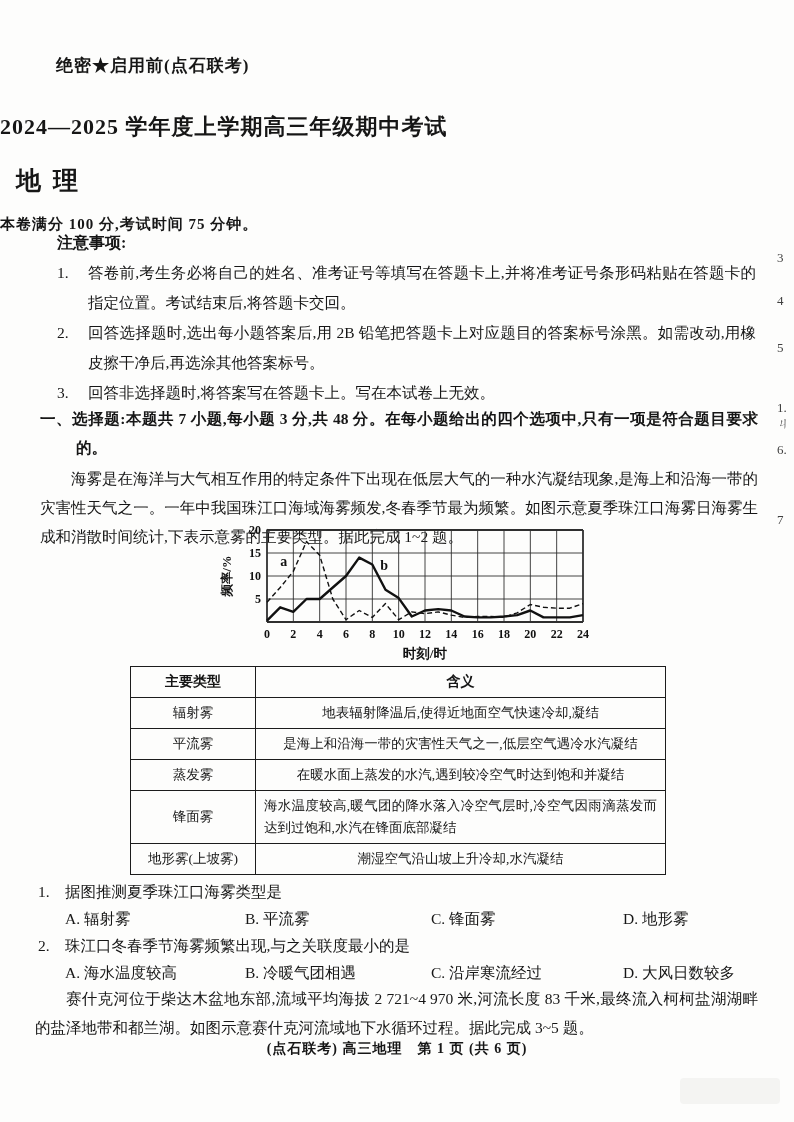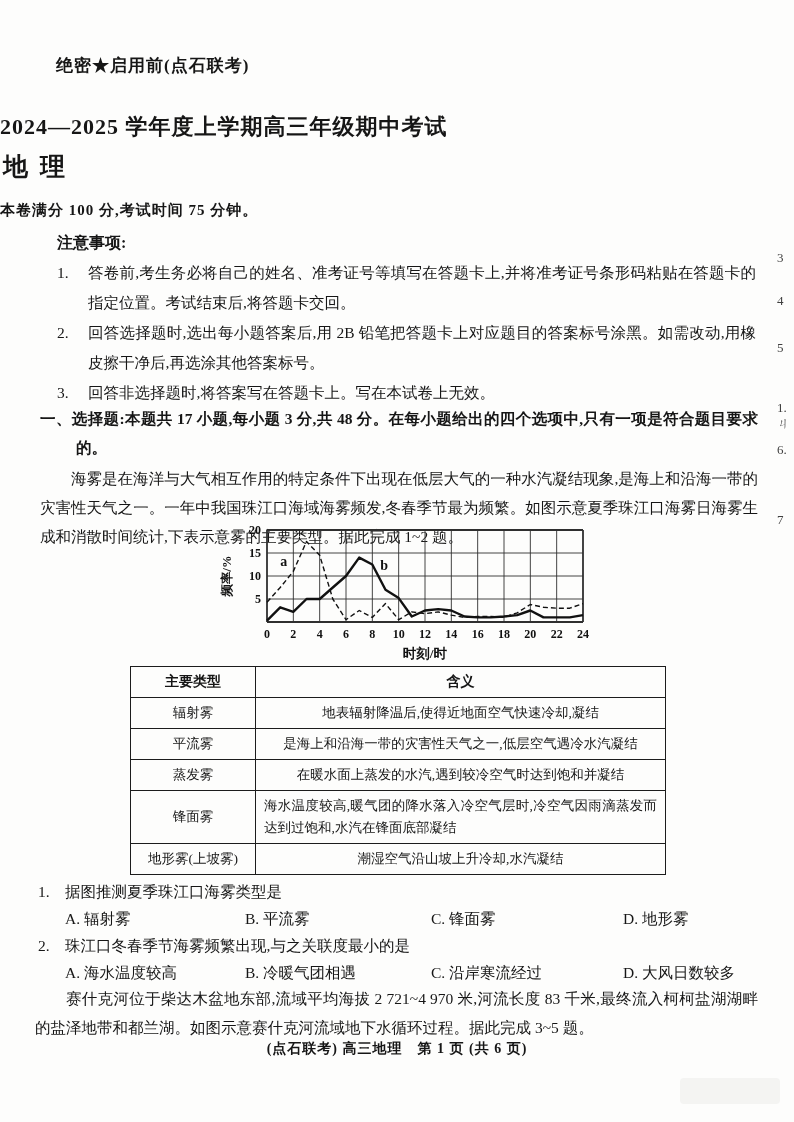--- a/index.html
+++ b/index.html
@@ -15,21 +15,21 @@
     margin:0 auto;
     background:#fdfdfc;
     overflow:hidden;
   }
   .header-label{
     position:absolute;left:48px;top:54px;
     font-size:17px;font-weight:bold;letter-spacing:1px;margin-left:8px;
   }
   .title-block{position:absolute;left:0;right:0;top:112px;}
   .exam-title{font-size:22px;font-weight:bold;letter-spacing:1px;}
-  .exam-subject{font-size:25px;font-weight:bold;letter-spacing:12px;padding-left:3px;margin-top:8px;}
+  .exam-subject{font-size:25px;font-weight:bold;letter-spacing:12px;padding-left:16px;margin-top:22px;}
   .exam-info{font-size:15px;font-weight:bold;margin-top:18px;letter-spacing:1px;}
   .notice{position:absolute;left:57px;right:38px;top:228px;font-size:15.5px;line-height:30px;}
   .notice-heading{font-weight:bold;font-size:16px;}
   .notice-item{position:relative;padding-left:31px;text-align:justify;}
   .notice-item .num{position:absolute;left:0;}
   .section{position:absolute;left:40px;right:36px;top:404px;font-size:15.5px;line-height:29px;}
   .section-heading{font-weight:bold;padding-left:36px;text-indent:-36px;text-align:justify;}
   .passage{margin-top:2px;text-indent:2em;text-align:justify;}
   .chart-wrap{position:absolute;left:0;right:0;top:522px;display:flex;justify-content:center;}
   .chart-wrap svg{transform:translateX(14px);}
@@ -80,21 +80,21 @@
       <span class="num">2.</span>
       <span>回答选择题时,选出每小题答案后,用 2B 铅笔把答题卡上对应题目的答案标号涂黑。如需改动,用橡皮擦干净后,再选涂其他答案标号。</span>
     </div>
     <div class="notice-item">
       <span class="num">3.</span>
       <span>回答非选择题时,将答案写在答题卡上。写在本试卷上无效。</span>
     </div>
   </div>
 
   <div class="section">
-    <div class="section-heading">一、选择题:本题共 17 小题,每小题 3 分,共 48 分。在每小题给出的四个选项中,只有一项是符合题目要求的。</div>
+    <div class="section-heading">一、选择题:本题共 7 小题,每小题 3 分,共 48 分。在每小题给出的四个选项中,只有一项是符合题目要求的。</div>
     <div class="passage">海雾是在海洋与大气相互作用的特定条件下出现在低层大气的一种水汽凝结现象,是海上和沿海一带的灾害性天气之一。一年中我国珠江口海域海雾频发,冬春季节最为频繁。如图示意夏季珠江口海雾日海雾生成和消散时间统计,下表示意雾的主要类型。据此完成 1~2 题。</div>
   </div>
 
   <div class="chart-wrap">
     <svg id="fog-chart" width="384" height="146" viewBox="0 0 384 146">
         <line x1="48" y1="8" x2="48" y2="100" stroke="#2f2f2f" stroke-width="1.8"></line>
         <line x1="74.33333333333333" y1="8" x2="74.33333333333333" y2="100" stroke="#2f2f2f" stroke-width="0.9"></line>
         <line x1="100.66666666666666" y1="8" x2="100.66666666666666" y2="100" stroke="#2f2f2f" stroke-width="0.9"></line>
         <line x1="127" y1="8" x2="127" y2="100" stroke="#2f2f2f" stroke-width="0.9"></line>
         <line x1="153.33333333333331" y1="8" x2="153.33333333333331" y2="100" stroke="#2f2f2f" stroke-width="0.9"></line>

